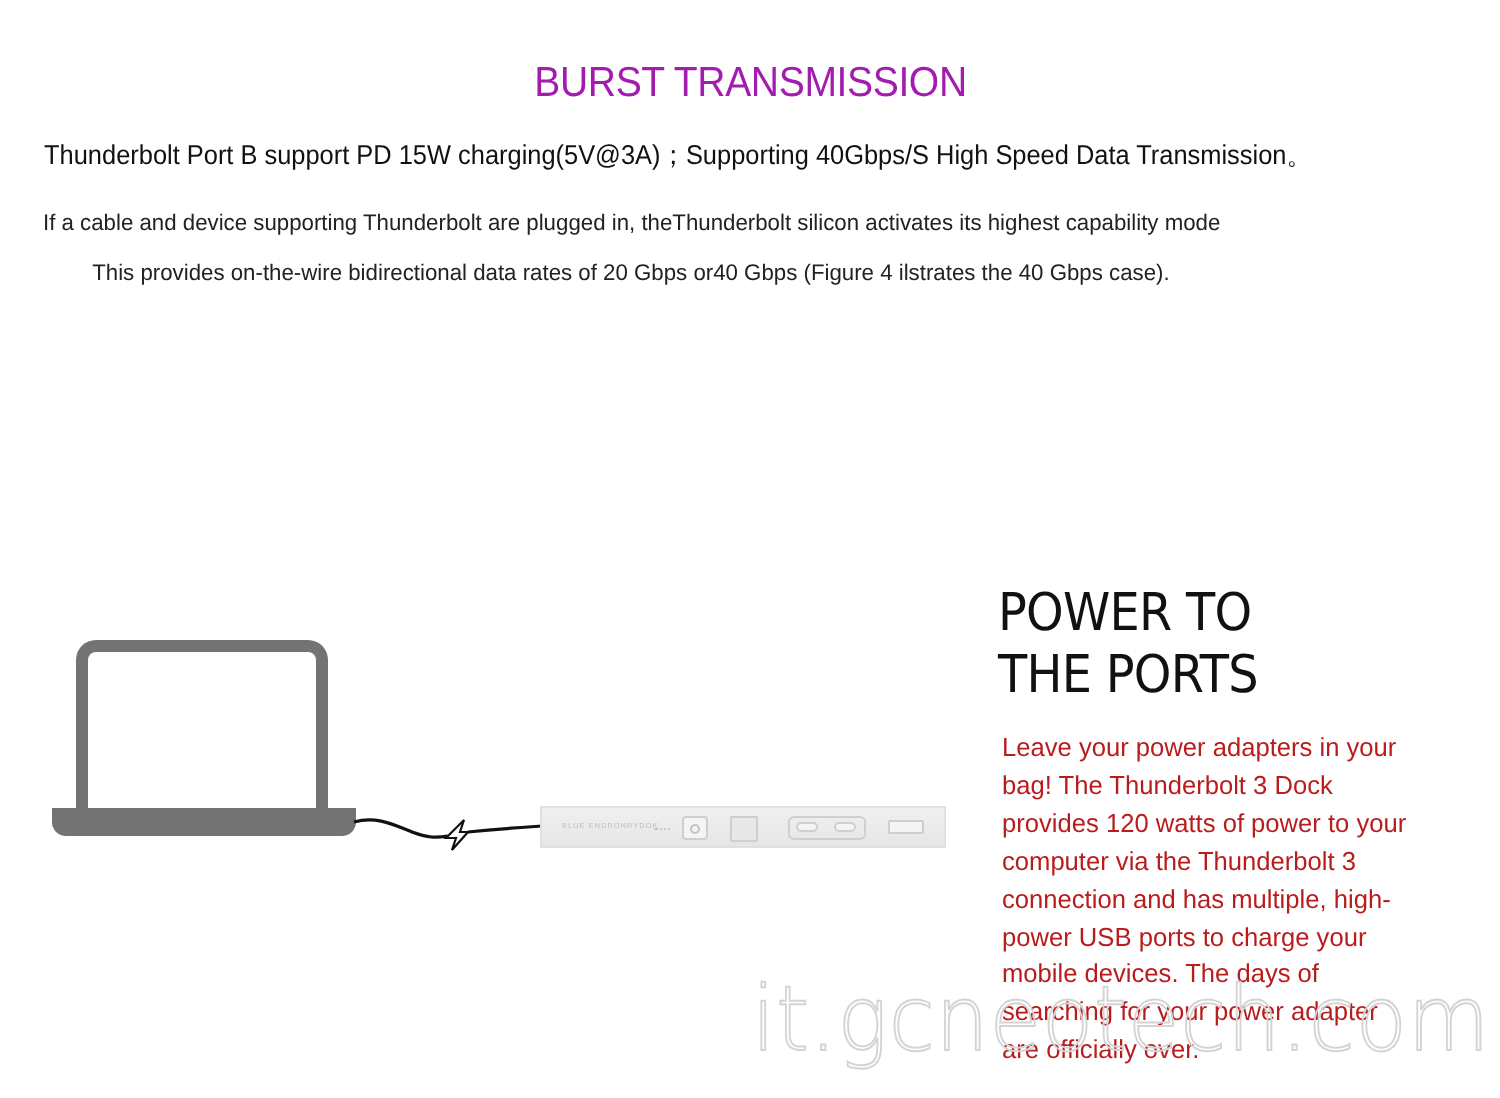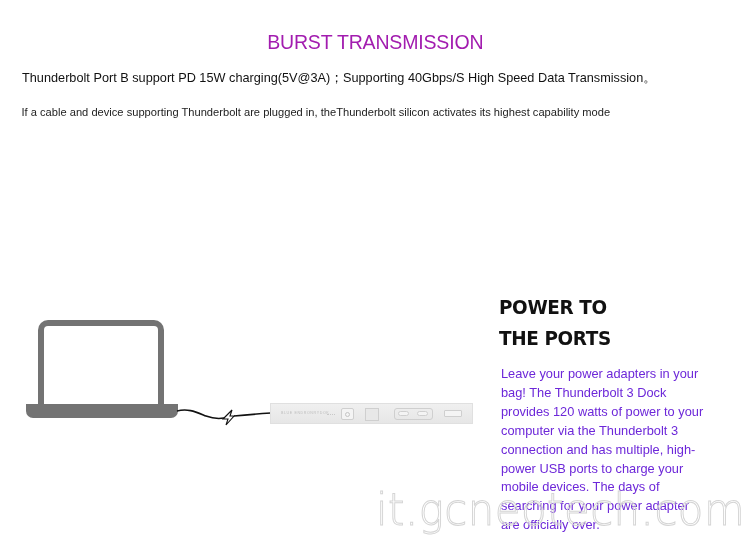--- a/index.html
+++ b/index.html
@@ -44,45 +44,46 @@
       border: 1px solid #e0e0e0; box-sizing: border-box;
     }
     .dock-label {
       position: absolute; left: 10px; top: 7px; font-size: 3.6px; letter-spacing: 0.6px;
       color: #bdbdbd; white-space: nowrap;
     }
     .dock-port { position: absolute; border: 1px solid #cfcfcf; background: #f4f4f4; box-sizing: border-box; }
 
     .section-title {
       position: absolute; left: 499px; top: 292px;
-      font-family: "DejaVu Sans", sans-serif; font-weight: 700;
-      font-size: 20px; line-height: 31px; color: #111; letter-spacing: -0.4px;
+      font-family: "DejaVu Sans", sans-serif; font-weight: 400;
+      font-size: 26px; line-height: 31px; color: #111; letter-spacing: -0.4px;
     }
     .section-title div { transform: scaleX(0.92); transform-origin: left; white-space: nowrap; }
     .section-body {
       position: absolute; left: 501px; top: 365px; width: 240px;
-      font-size: 13px; line-height: 18.9px; color: #6d28d9;
+      font-size: 13px; line-height: 18.9px; color: #b91c1c;
     }
     .section-body div { white-space: nowrap; transform: scaleX(0.985); transform-origin: left; }
 
     .watermark {
       position: absolute; left: 376px; top: 484px;
       font-family: "DejaVu Sans", sans-serif; font-weight: 200;
       font-size: 45px; line-height: 52px; color: transparent;
       -webkit-text-stroke: 1px #d4d4d4; letter-spacing: 0.5px; white-space: nowrap;
       transform: scaleX(0.93); transform-origin: left;
     }
   </style>
 </head>
 <body>
 
 <div class="title"><span>BURST TRANSMISSION</span></div>
 <div class="subtitle"><span>Thunderbolt Port B support PD 15W charging(5V@3A)；Supporting 40Gbps/S High Speed Data Transmission。</span></div>
 <div class="desc">
   <div class="desc-line"><span>If a cable and device supporting Thunderbolt are plugged in, theThunderbolt silicon activates its highest capability mode</span></div>
+  <div class="desc-line"><span>This provides on-the-wire bidirectional data rates of 20 Gbps or40 Gbps (Figure 4 ilstrates the 40 Gbps case).</span></div>
 </div>
 
 <div class="laptop">
   <div class="lid"></div>
   <div class="base"></div>
 </div>
 
 <svg class="cable" viewBox="0 0 100 30" width="100" height="30">
   <path d="M1 11 C 12 8, 20 12, 30 16 C 38 19, 42 19, 48 18" fill="none" stroke="#111" stroke-width="1.6"></path>
   <path d="M48 18 L56 10 L54 16 L58 16 L50 25 L52 19 L47 19 Z" fill="#fff" stroke="#111" stroke-width="1.1" stroke-linejoin="miter"></path>

